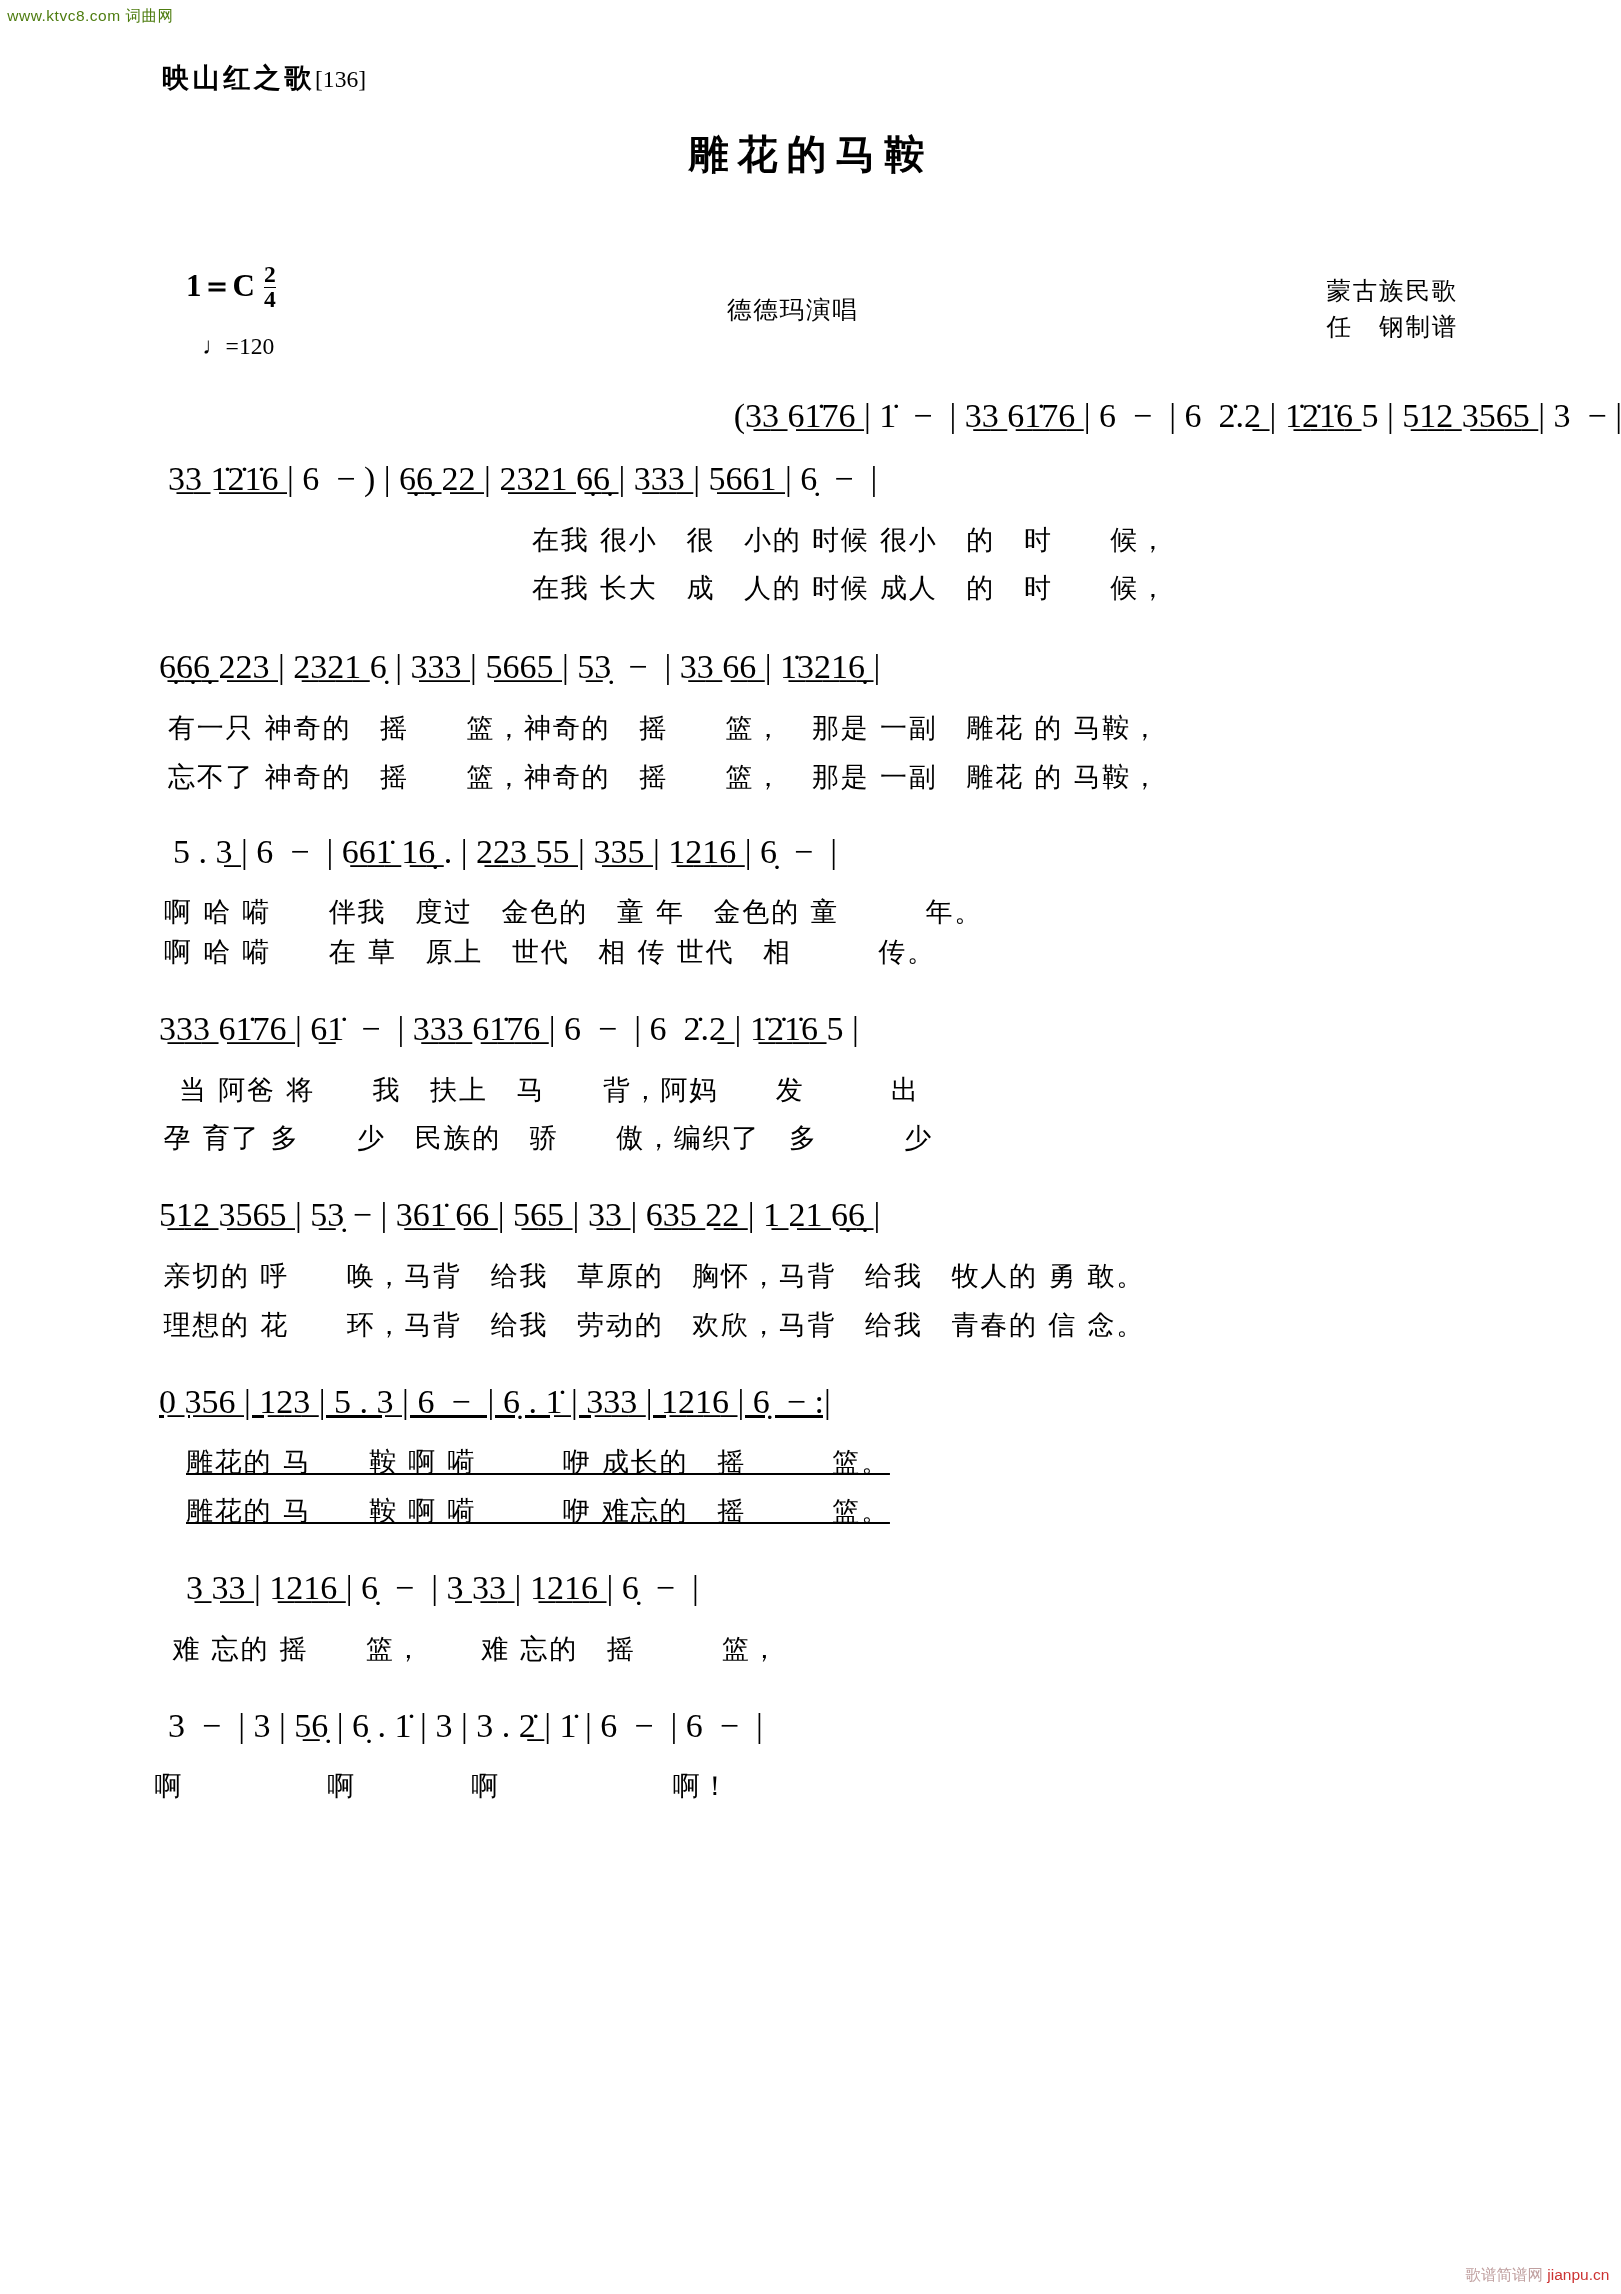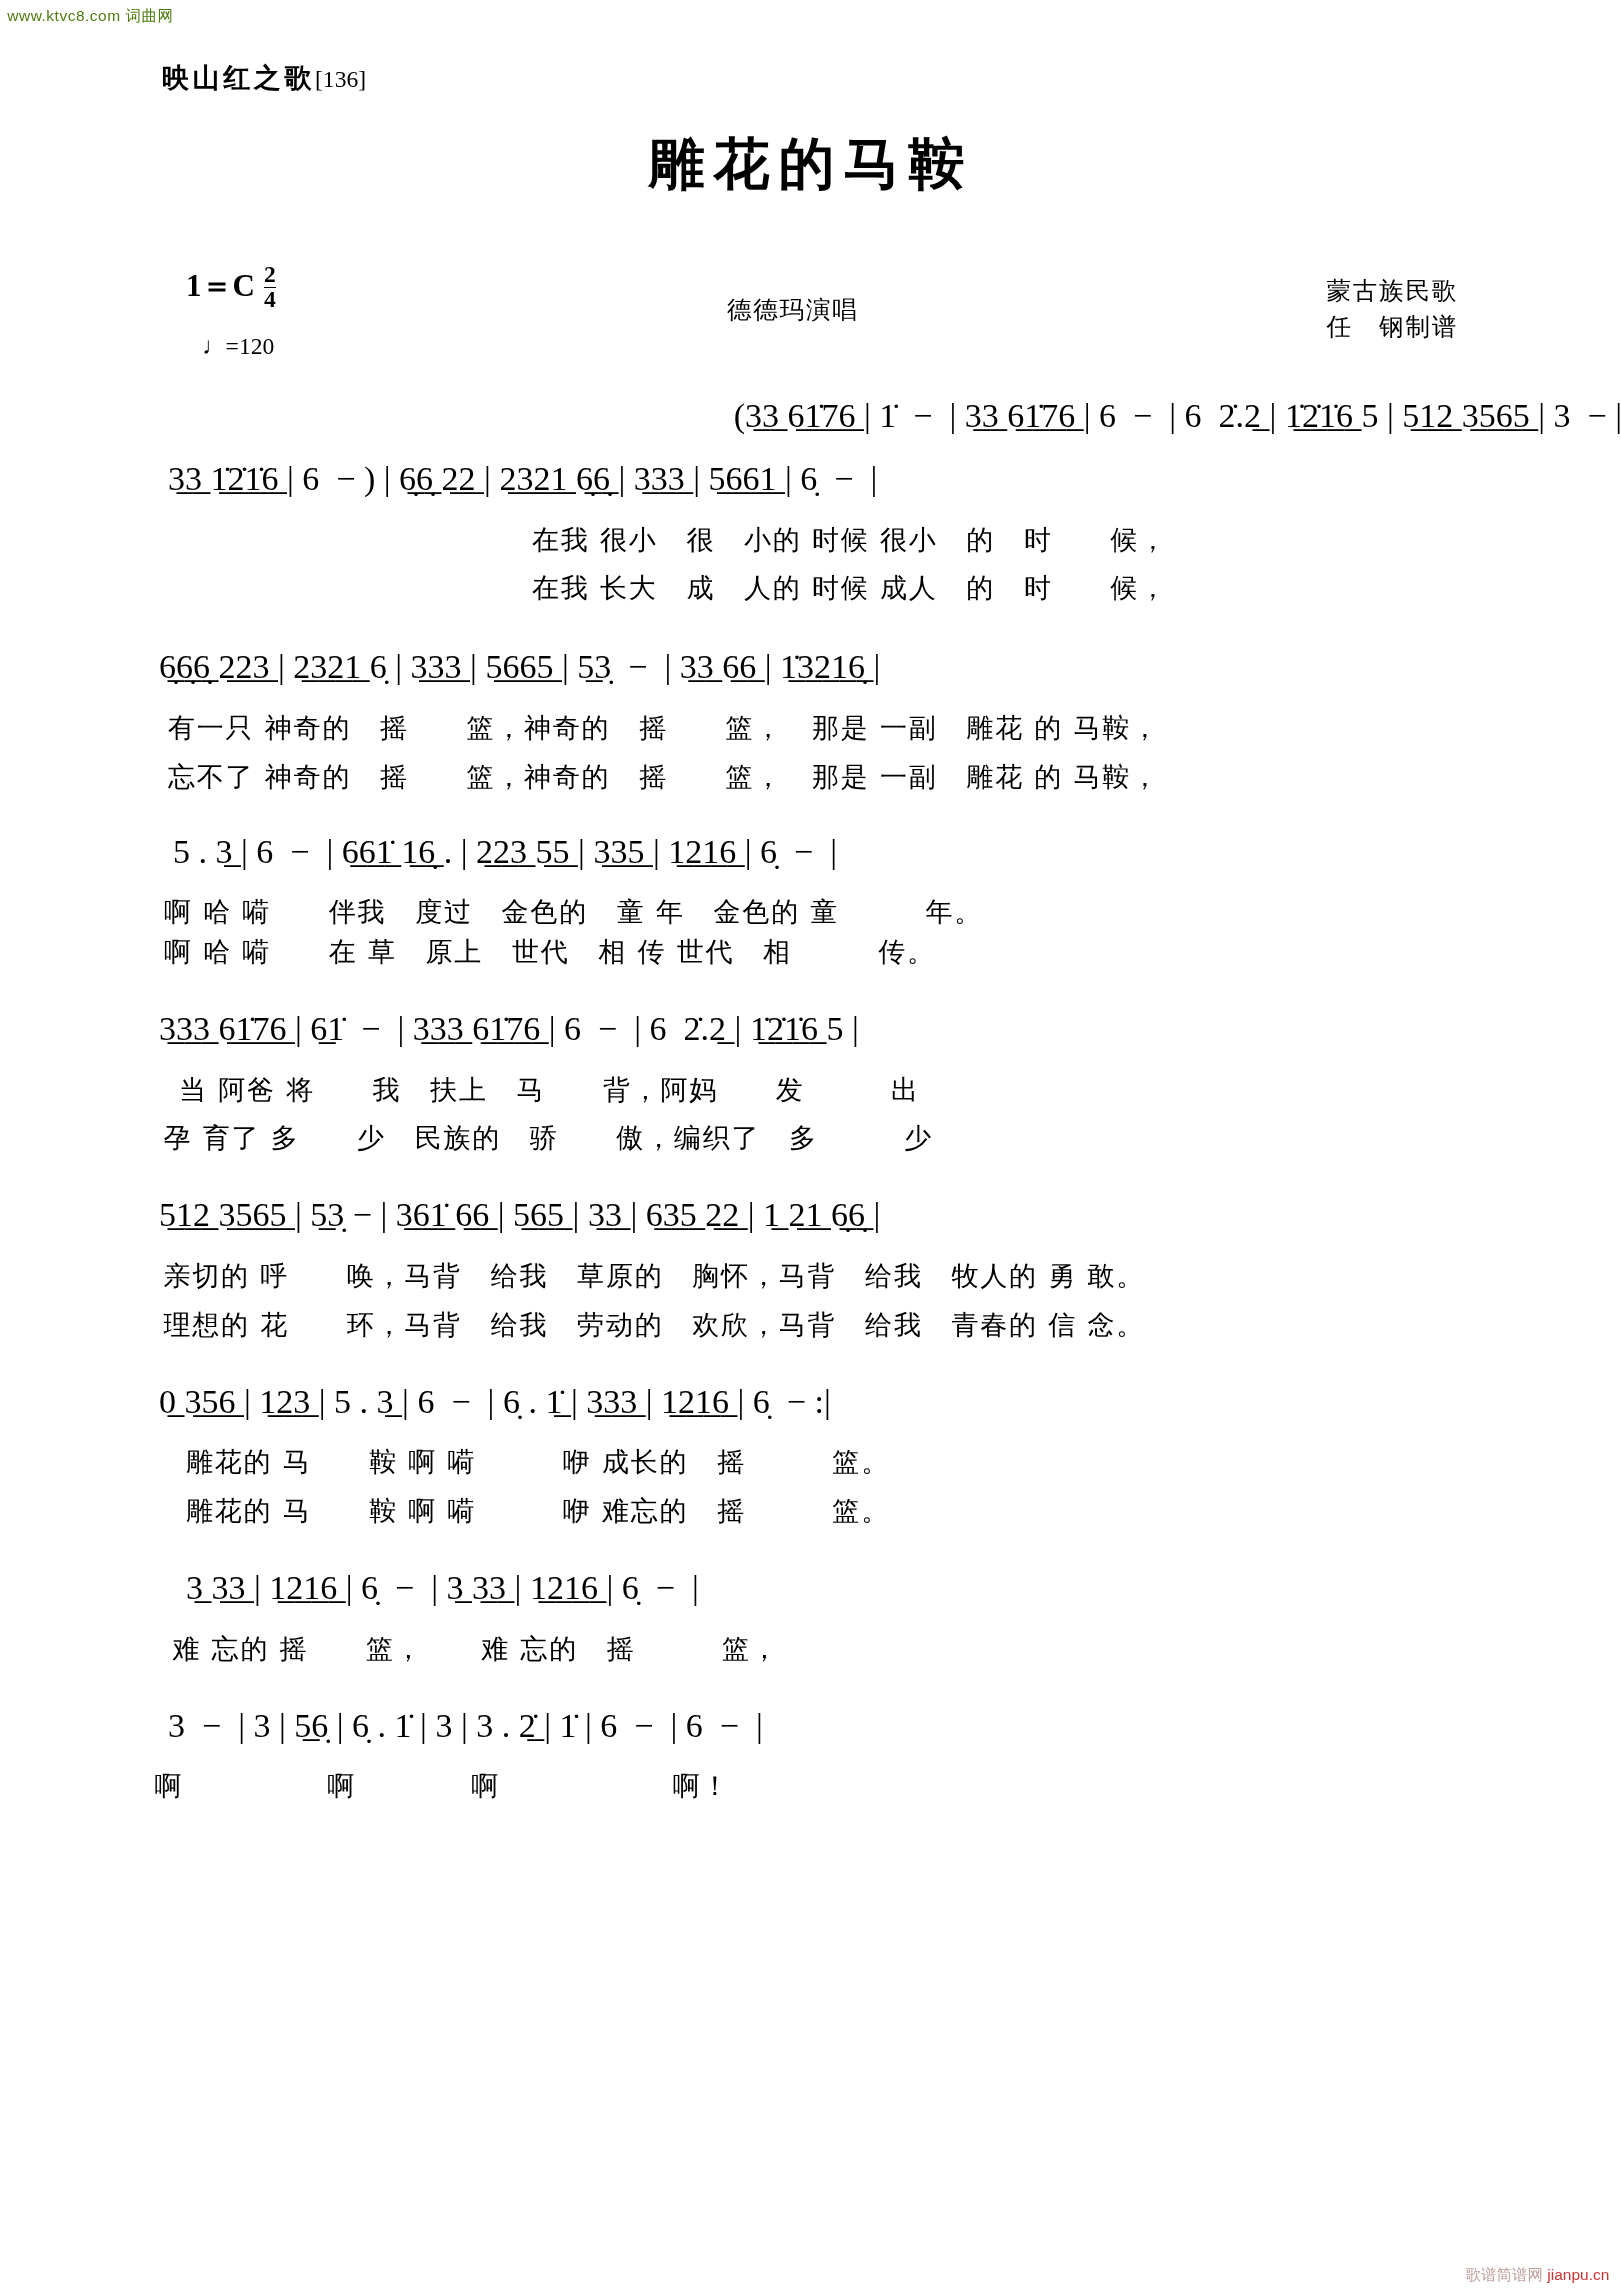--- a/index.html
+++ b/index.html
@@ -51,21 +51,21 @@
     letter-spacing: 0;
     font-size: 23.6px;
   }
 
   .song-title {
     position: absolute;
     top: 127px;
     left: 0;
     width: 100%;
     text-align: center;
-    font-size: 56px;
+    font-size: 40px;
     font-weight: bold;
     letter-spacing: 9px;
     font-family: "DejaVu Serif", serif;
   }
 
   .keysig {
     position: absolute;
     top: 265px;
     left: 186px;
     font-size: 31px;
@@ -191,21 +191,21 @@
     <div class="lyric" style="margin-left:20px; margin-top:23.6px;">当 阿爸 将　　我　扶上　马　　背，阿妈　　发　　　出</div>
     <div class="lyric" style="margin-left:4.5px; margin-top:12.7px;">孕 育了 多　　少　民族的　骄　　傲，编织了　多　　　少</div>
   </div>
 
   <div class="sysline" style="margin-left:159px; margin-top:40px;">
     <div class="notes">5̲1̲2̲ 3̲5̲6̲5̲ | 5̲3̣ − | 3̲6̲1̲̇ 6̲6̲ | 5̲6̲5̲ | 3̲3̲ | 6̲3̲5̲ 2̲2̲ | 1̲ 2̲1̲ 6̣̲6̣̲ |</div>
     <div class="lyric" style="margin-left:4.5px; margin-top:23.6px;">亲切的 呼　　唤，马背　给我　草原的　胸怀，马背　给我　牧人的 勇 敢。</div>
     <div class="lyric" style="margin-left:4.5px; margin-top:12.7px;">理想的 花　　环，马背　给我　劳动的　欢欣，马背　给我　青春的 信 念。</div>
   </div>
 
-  <div class="sysline" style="margin-left:159px; margin-top:40px;">
+  <div class="sysline" style="margin-left:159px; margin-top:40px;text-decoration:underline;">
     <div class="notes">0̲ 3̲5̲6̲ | 1̲2̲3̲ | 5 . 3̲ | 6  −  | 6̣ . 1̲̇ | 3̲3̲3̲ | 1̲2̲1̲6̲ | 6̣  − :|</div>
     <div class="lyric" style="margin-left:27px; margin-top:23.6px;">雕花的 马　　鞍 啊 嗬　　　咿 成长的　摇　　　篮。</div>
     <div class="lyric" style="margin-left:27px; margin-top:12.7px;">雕花的 马　　鞍 啊 嗬　　　咿 难忘的　摇　　　篮。</div>
   </div>
 
   <div class="sysline" style="margin-left:186px; margin-top:40px;">
     <div class="notes">3̲ 3̲3̲ | 1̲2̲1̲6̲ | 6̣  −  | 3̲ 3̲3̲ | 1̲2̲1̲6̲ | 6̣  −  |</div>
     <div class="lyric" style="margin-left:-13.6px; margin-top:23.6px;">难 忘的 摇　　篮，　　难 忘的　摇　　　篮，</div>
   </div>
 

